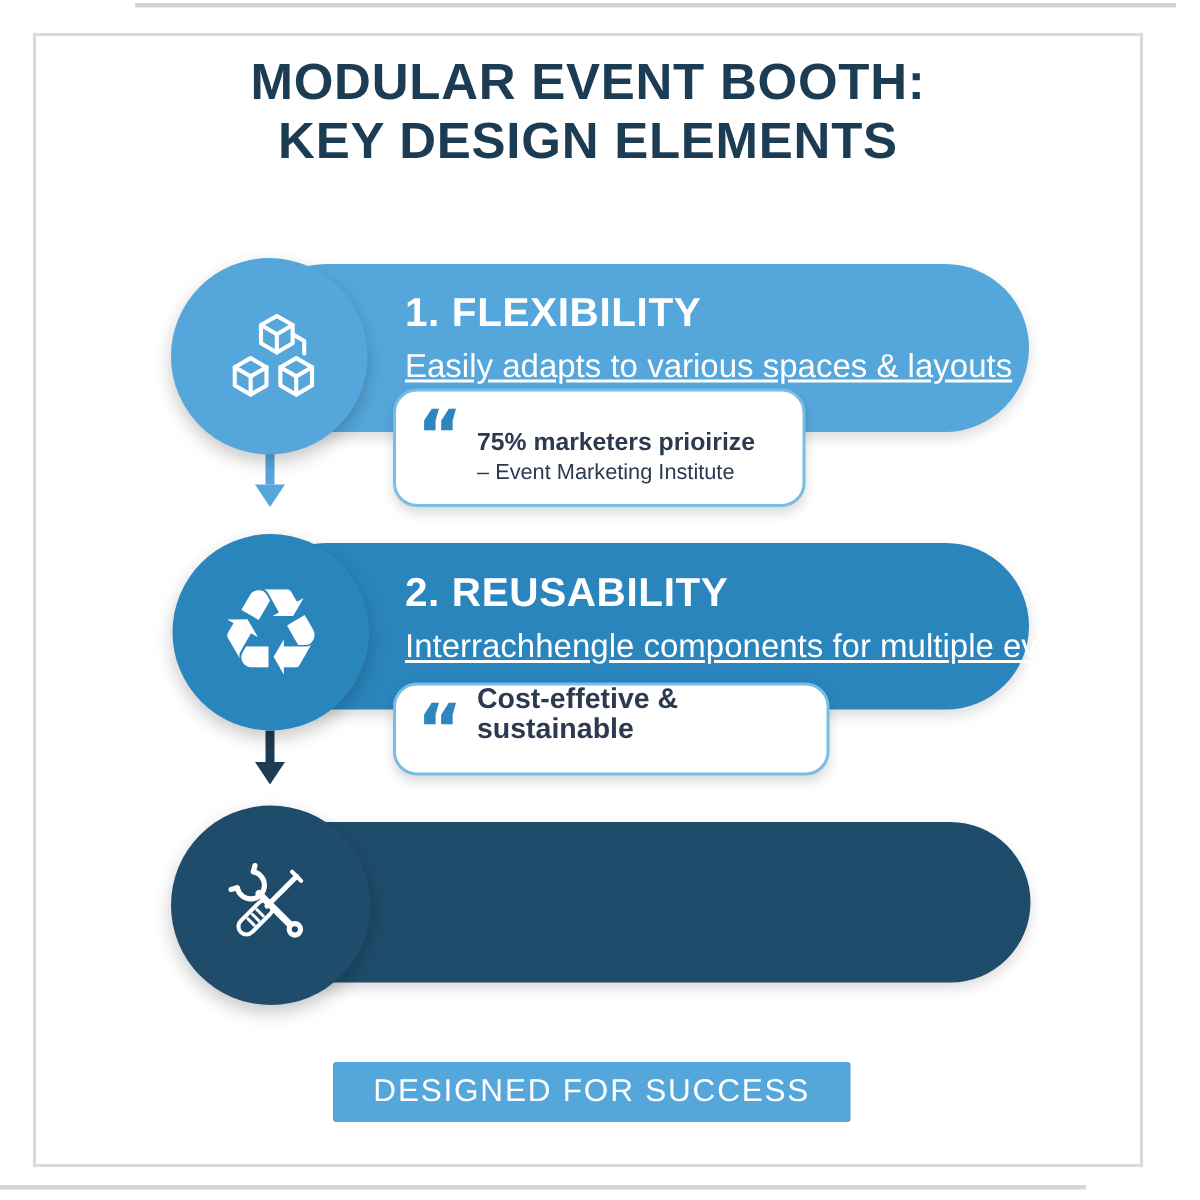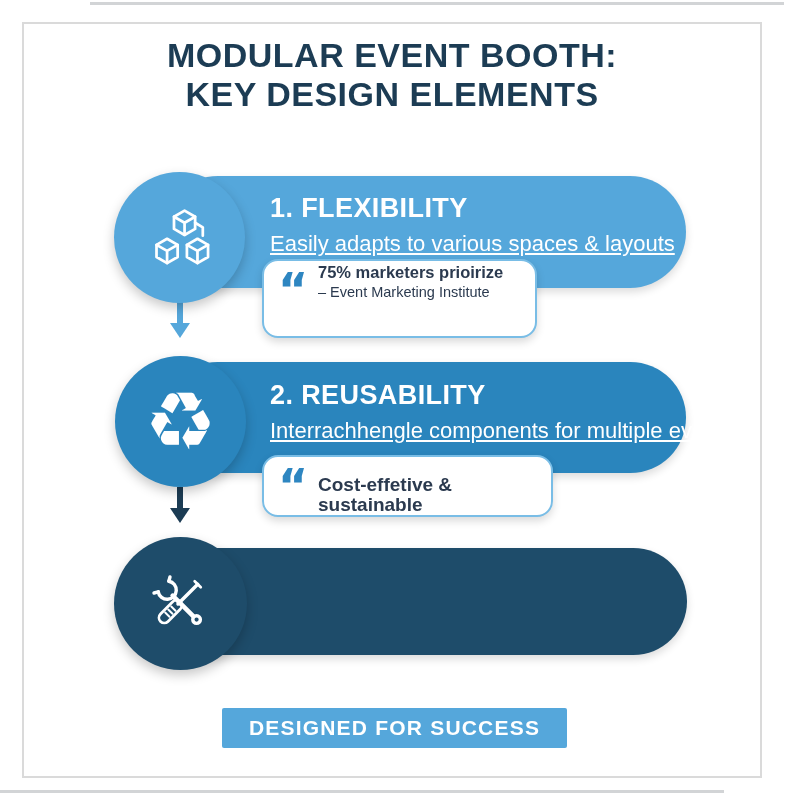--- a/index.html
+++ b/index.html
@@ -42,38 +42,38 @@
     position:absolute;z-index:3;background:#ffffff;border:2px solid #79bde6;
     border-radius:16px;box-shadow:0 4px 8px rgba(0,0,0,.15);
   }
   .card1{left:262px;top:259px;width:271px;height:75px;}
   .card2{left:262px;top:455px;width:287px;height:58px;}
   .qmark{
     position:absolute;left:14px;top:6px;
     font-size:46px;line-height:46px;font-weight:bold;color:#2e86c1;
     font-family:"DejaVu Sans",sans-serif;
   }
-  .card-body{margin-left:54px;padding-top:1px;color:#2b3a4f;}
+  .card-body{margin-left:54px;padding-top:24px;color:#2b3a4f;}
   .q-line{font-size:16.5px;font-weight:bold;line-height:20px;margin:0;}
   .q-attr{font-size:14.5px;font-weight:normal;line-height:19px;margin:1px 0 0 0;}
-  .card2 .card-body{padding-top:0;display:flex;align-items:flex-end;height:100%;}
+  .card2 .card-body{padding-top:0;display:flex;align-items:flex-start;height:100%;}
   .card2 .q-line{font-size:19px;}
   .arrow{position:absolute;z-index:0;width:20px;display:flex;flex-direction:column;align-items:center;}
   .arrow .stem{width:6px;height:21px;}
   .arrow .head{width:0;height:0;border-left:10px solid transparent;border-right:10px solid transparent;border-top-style:solid;border-top-width:15px;}
   .arrow1{left:170px;top:302px;}
   .arrow1 .stem{background:#55a7db;}
   .arrow1 .head{border-top-color:#55a7db;}
   .arrow2{left:170px;top:487px;}
   .arrow2 .stem{background:#1c3c54;}
   .arrow2 .head{border-top-color:#1c3c54;}
   .banner{
     position:absolute;left:222px;top:708px;width:345px;height:40px;
     background:#55a7db;border-radius:2px;display:flex;align-items:center;justify-content:center;
-    color:#ffffff;font-size:21px;letter-spacing:1.2px;font-weight:bold;
+    color:#ffffff;font-size:21px;letter-spacing:1.2px;font-weight:normal;
   }
   .recycle-glyph{
     color:#ffffff;font-size:80px;line-height:80px;
     font-family:"DejaVu Sans",sans-serif;
   }
   svg.icon{display:block;}
 </style>
 </head>
 <body>
 

